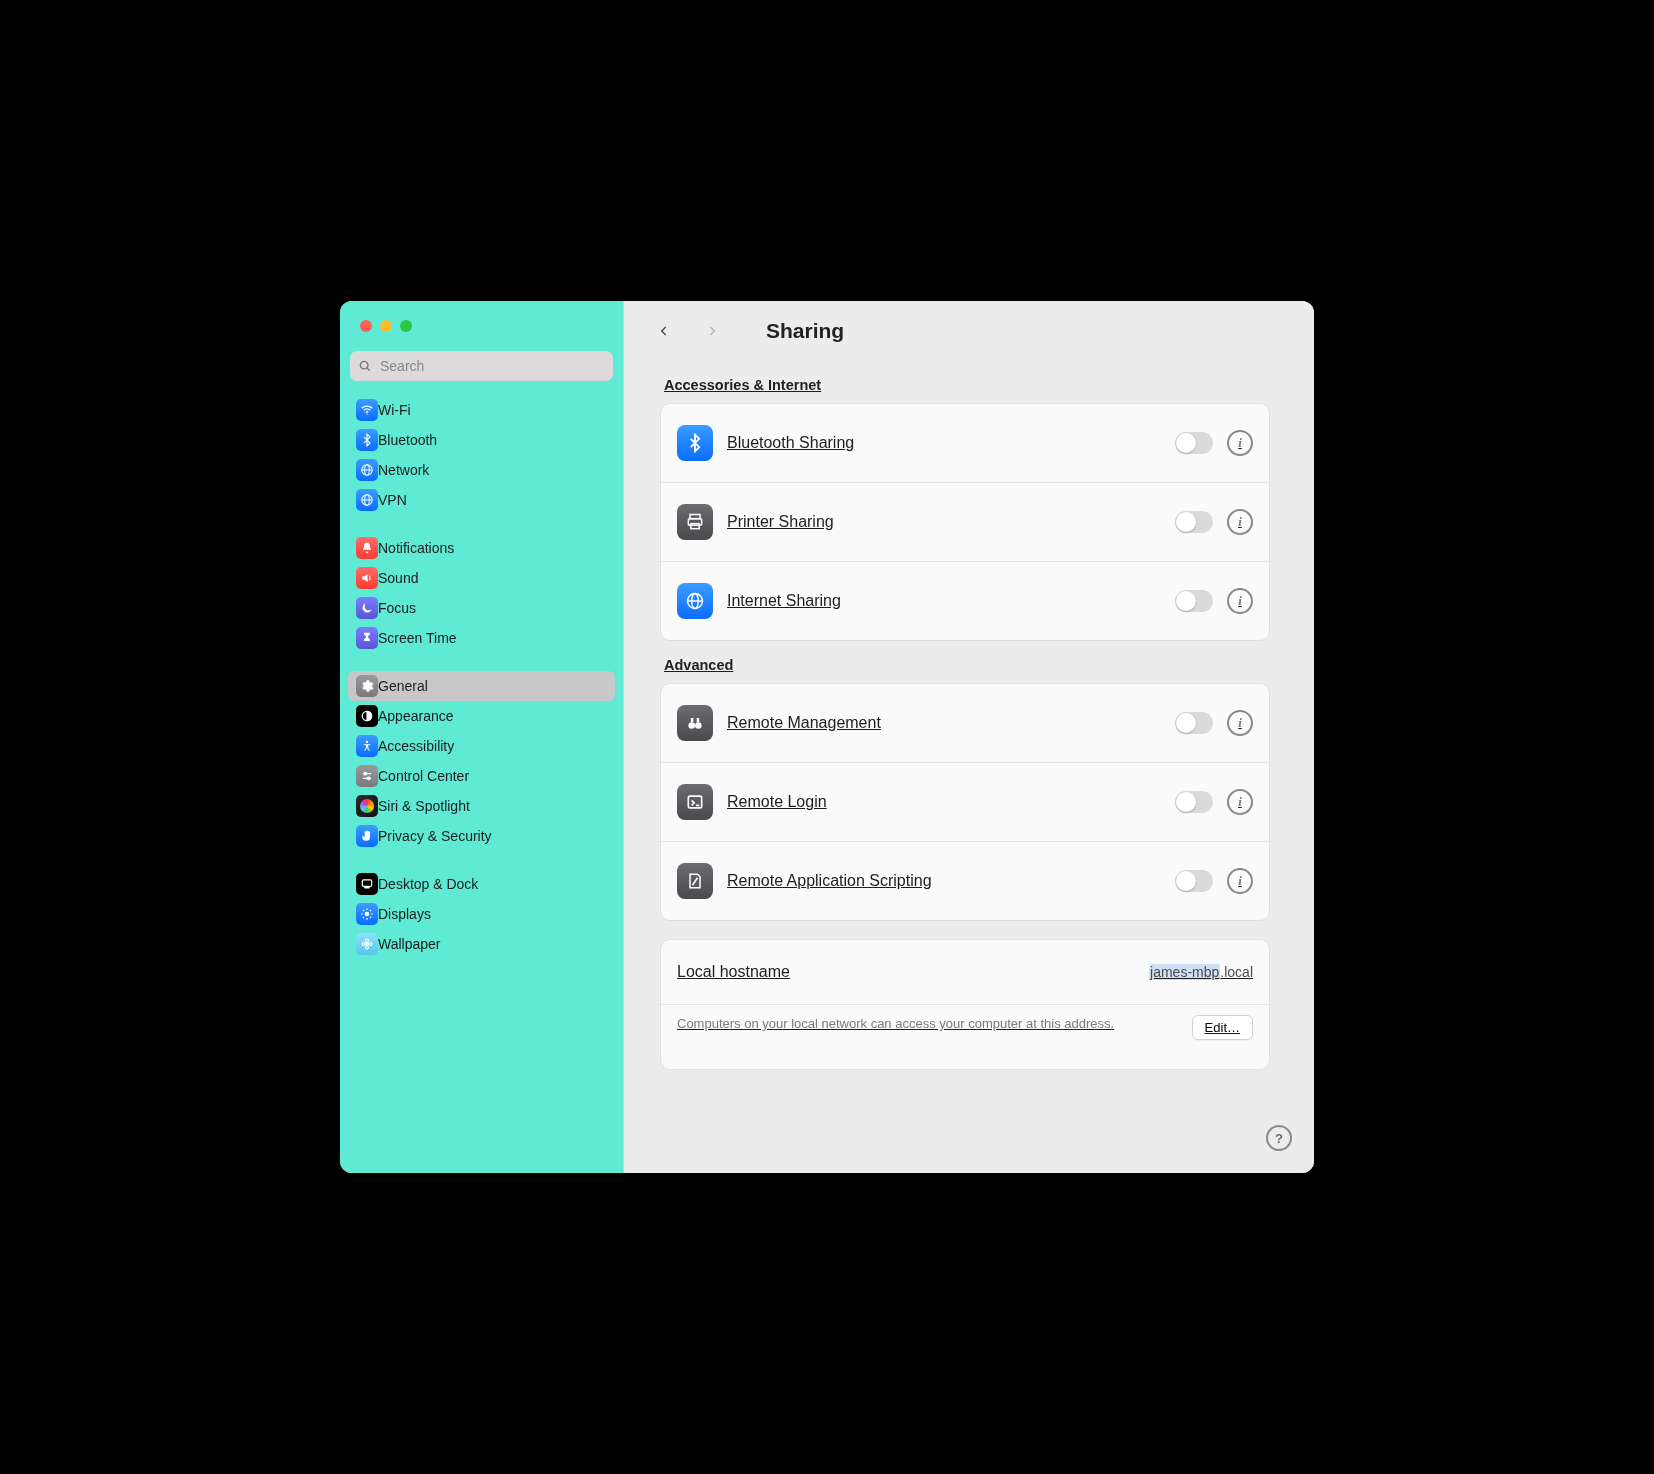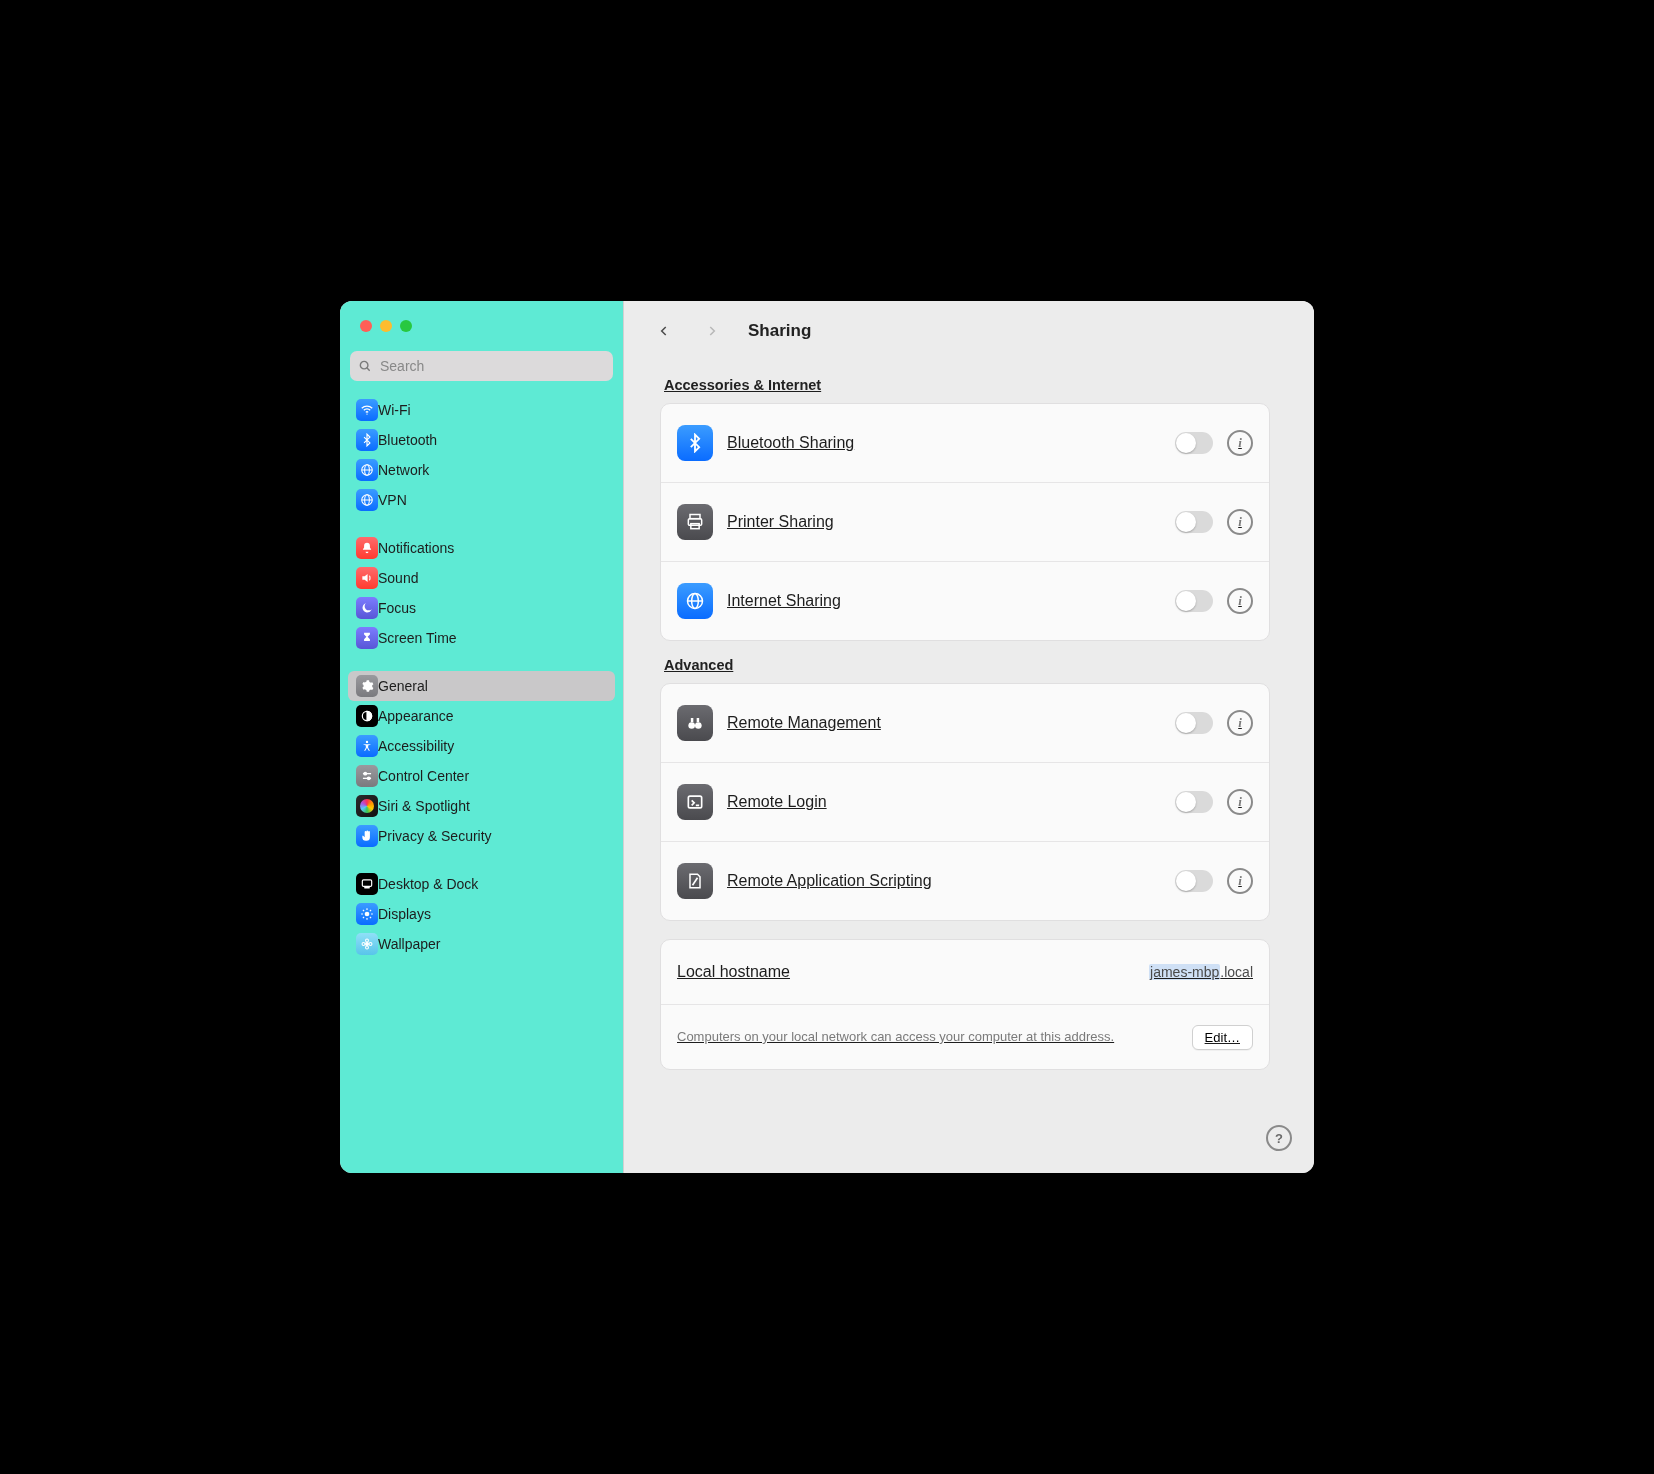--- a/index.html
+++ b/index.html
@@ -122,24 +122,24 @@
     gap: 20px;
   }
   .nav-arrow {
     width: 28px; height: 28px;
     display:flex; align-items:center; justify-content:center;
     color:#4d4d4d;
   }
   .nav-arrow.disabled { color:#b8b8b8; }
   .nav-arrow svg { width:14px; height:14px; }
   .page-title {
-    font-size: 17px;
+    font-size: 21px;
     font-weight: 700;
     color:#222;
-    margin-left: 2px;
+    margin-left: 20px;
   }
   .content {
     flex:1;
     overflow:auto;
     padding: 16px 44px 30px 36px;
     text-decoration: underline;
   }
   .section-title {
     font-size: 14.5px;
     font-weight: 700;
@@ -201,21 +201,21 @@
     font-weight:700;
     flex:none;
   }
   .italic-i { font-style: italic; }
 
   .hostname-card .row { min-height: 44px; }
   .hostname-value { font-size: 14px; color:#4a4a4a; }
   .hostname-value .hl { background:#cfe0f5; border-radius:2px; padding:0 1px; }
   .note-row {
     display:flex;
-    align-items:center;
+    align-items:flex-start;
     gap:14px;
     border-top:1px solid #e6e5e6;
   }
   .note-text { font-size: 13px; color:#7a7a7a; flex:1; line-height:1.4; }
   .edit-btn {
     background: #fff;
     border: 1px solid #d0d0d0;
     border-radius: 6px;
     padding: 4px 12px;
     font-size: 13px;

